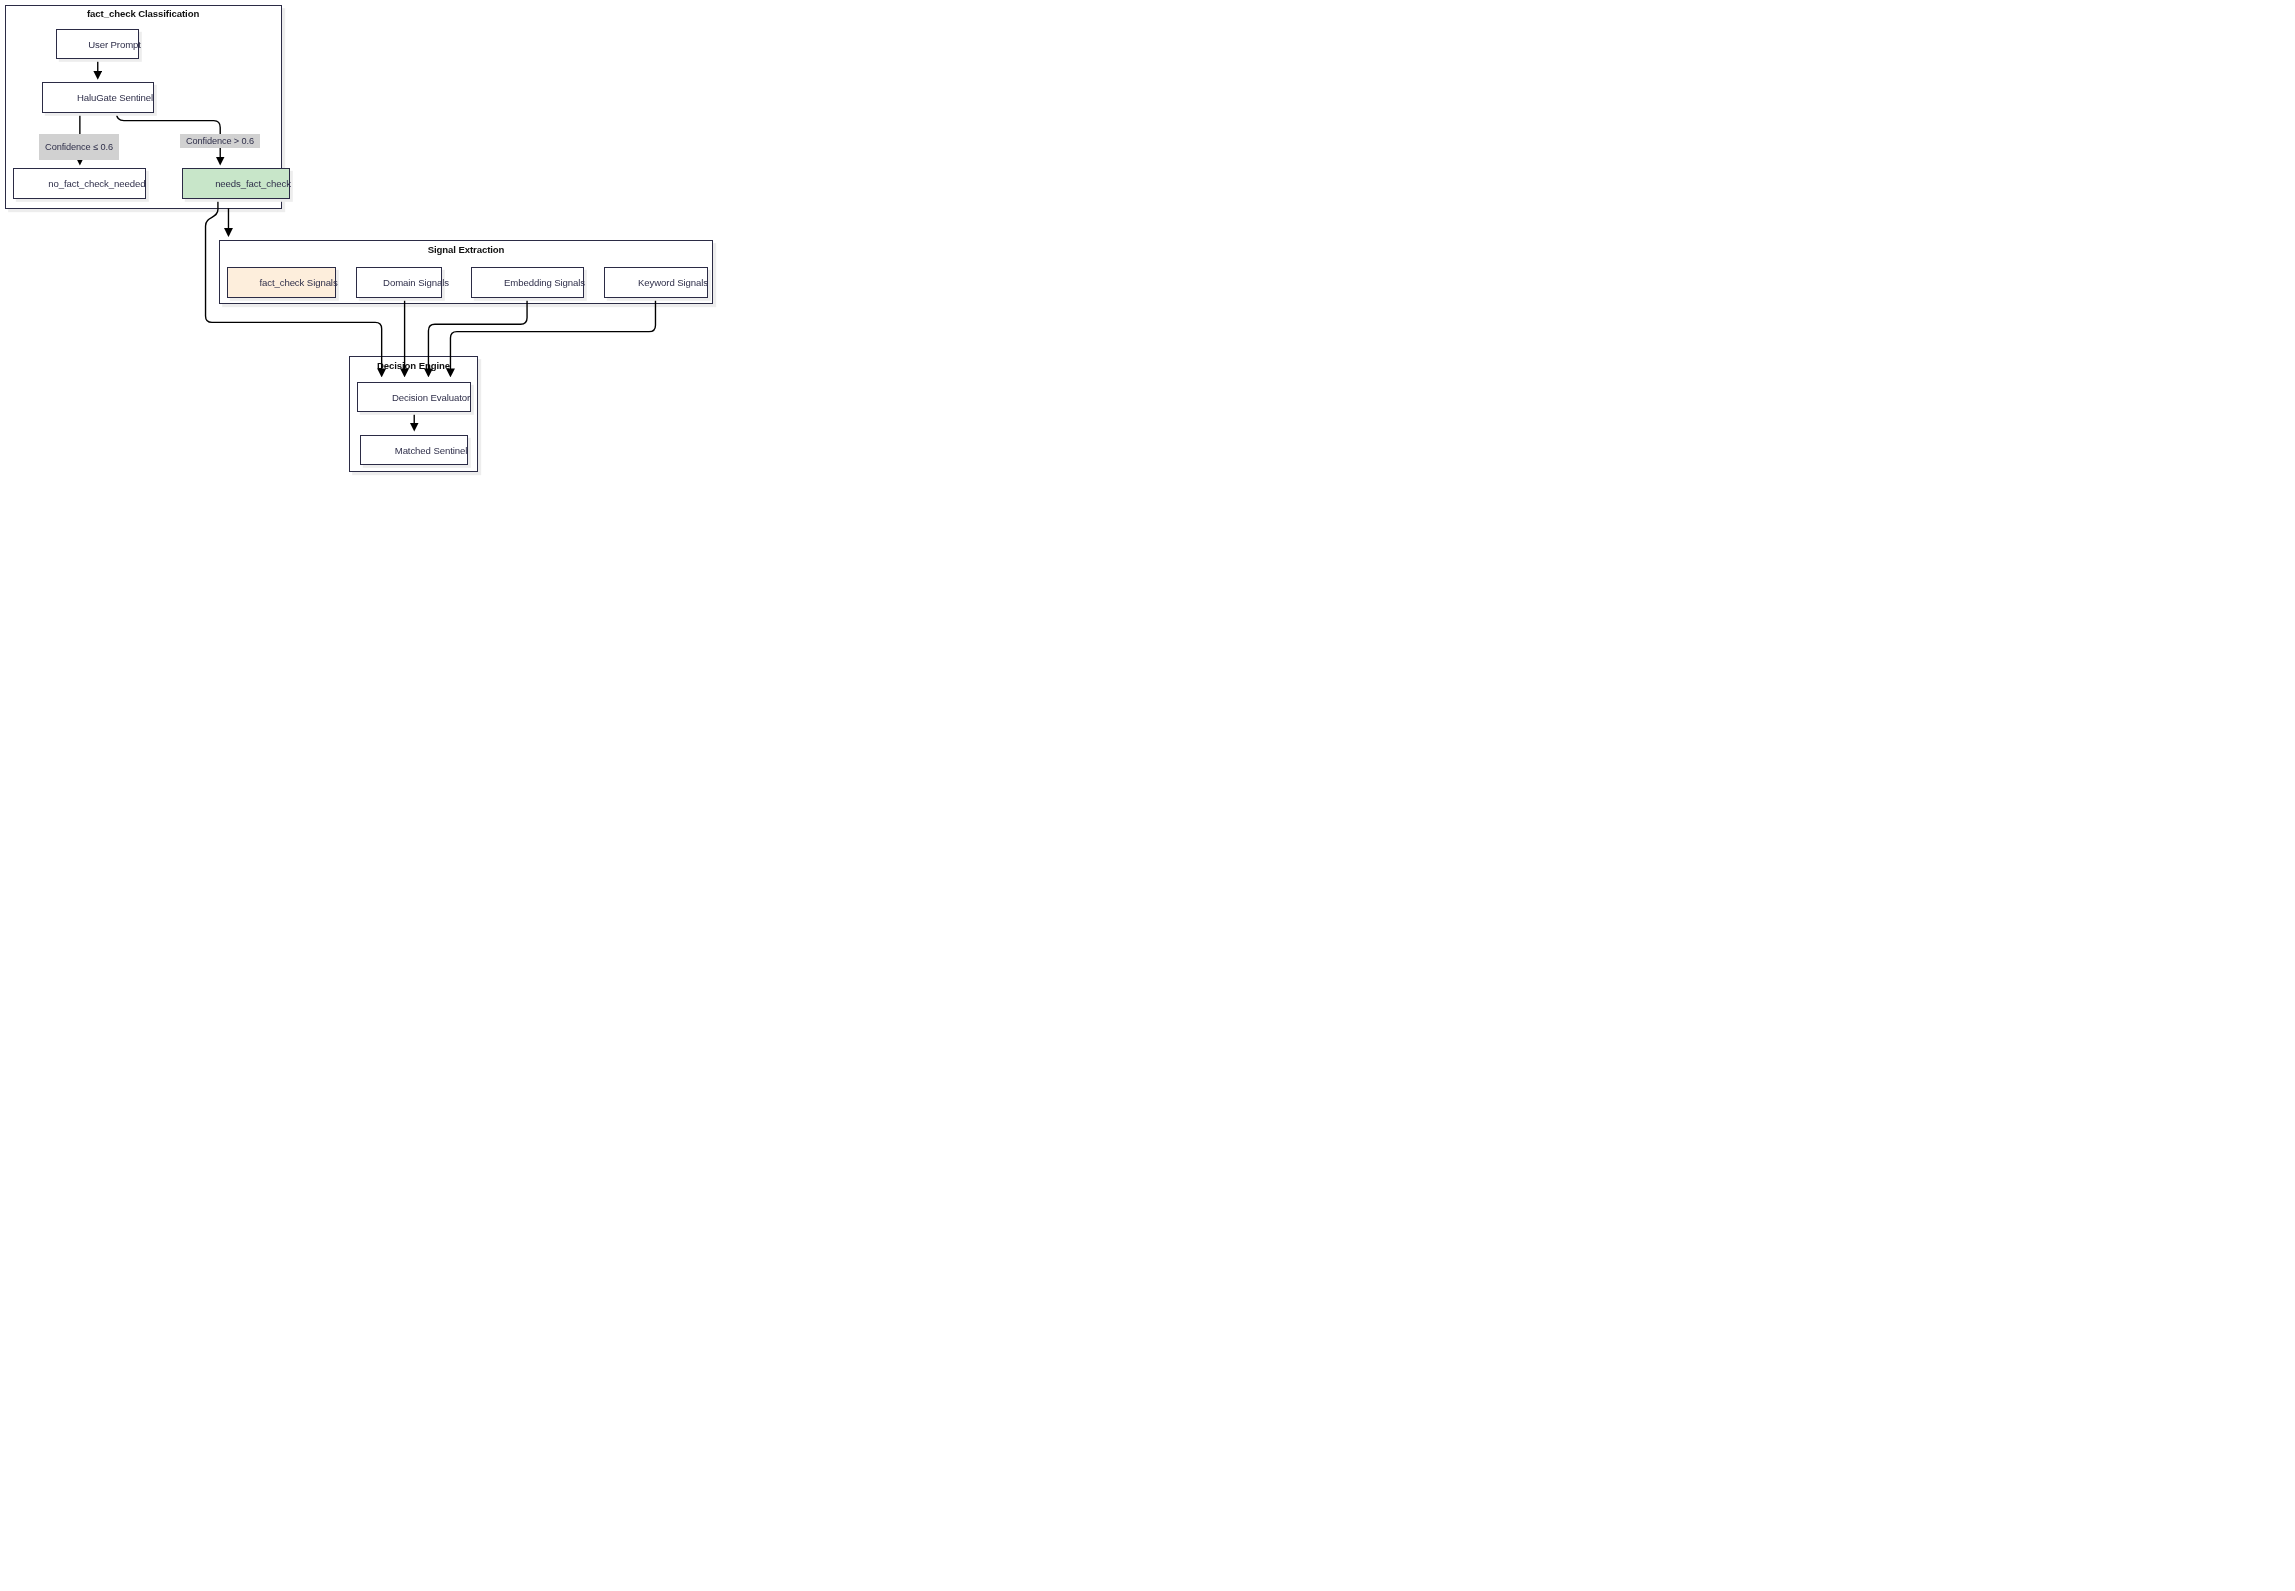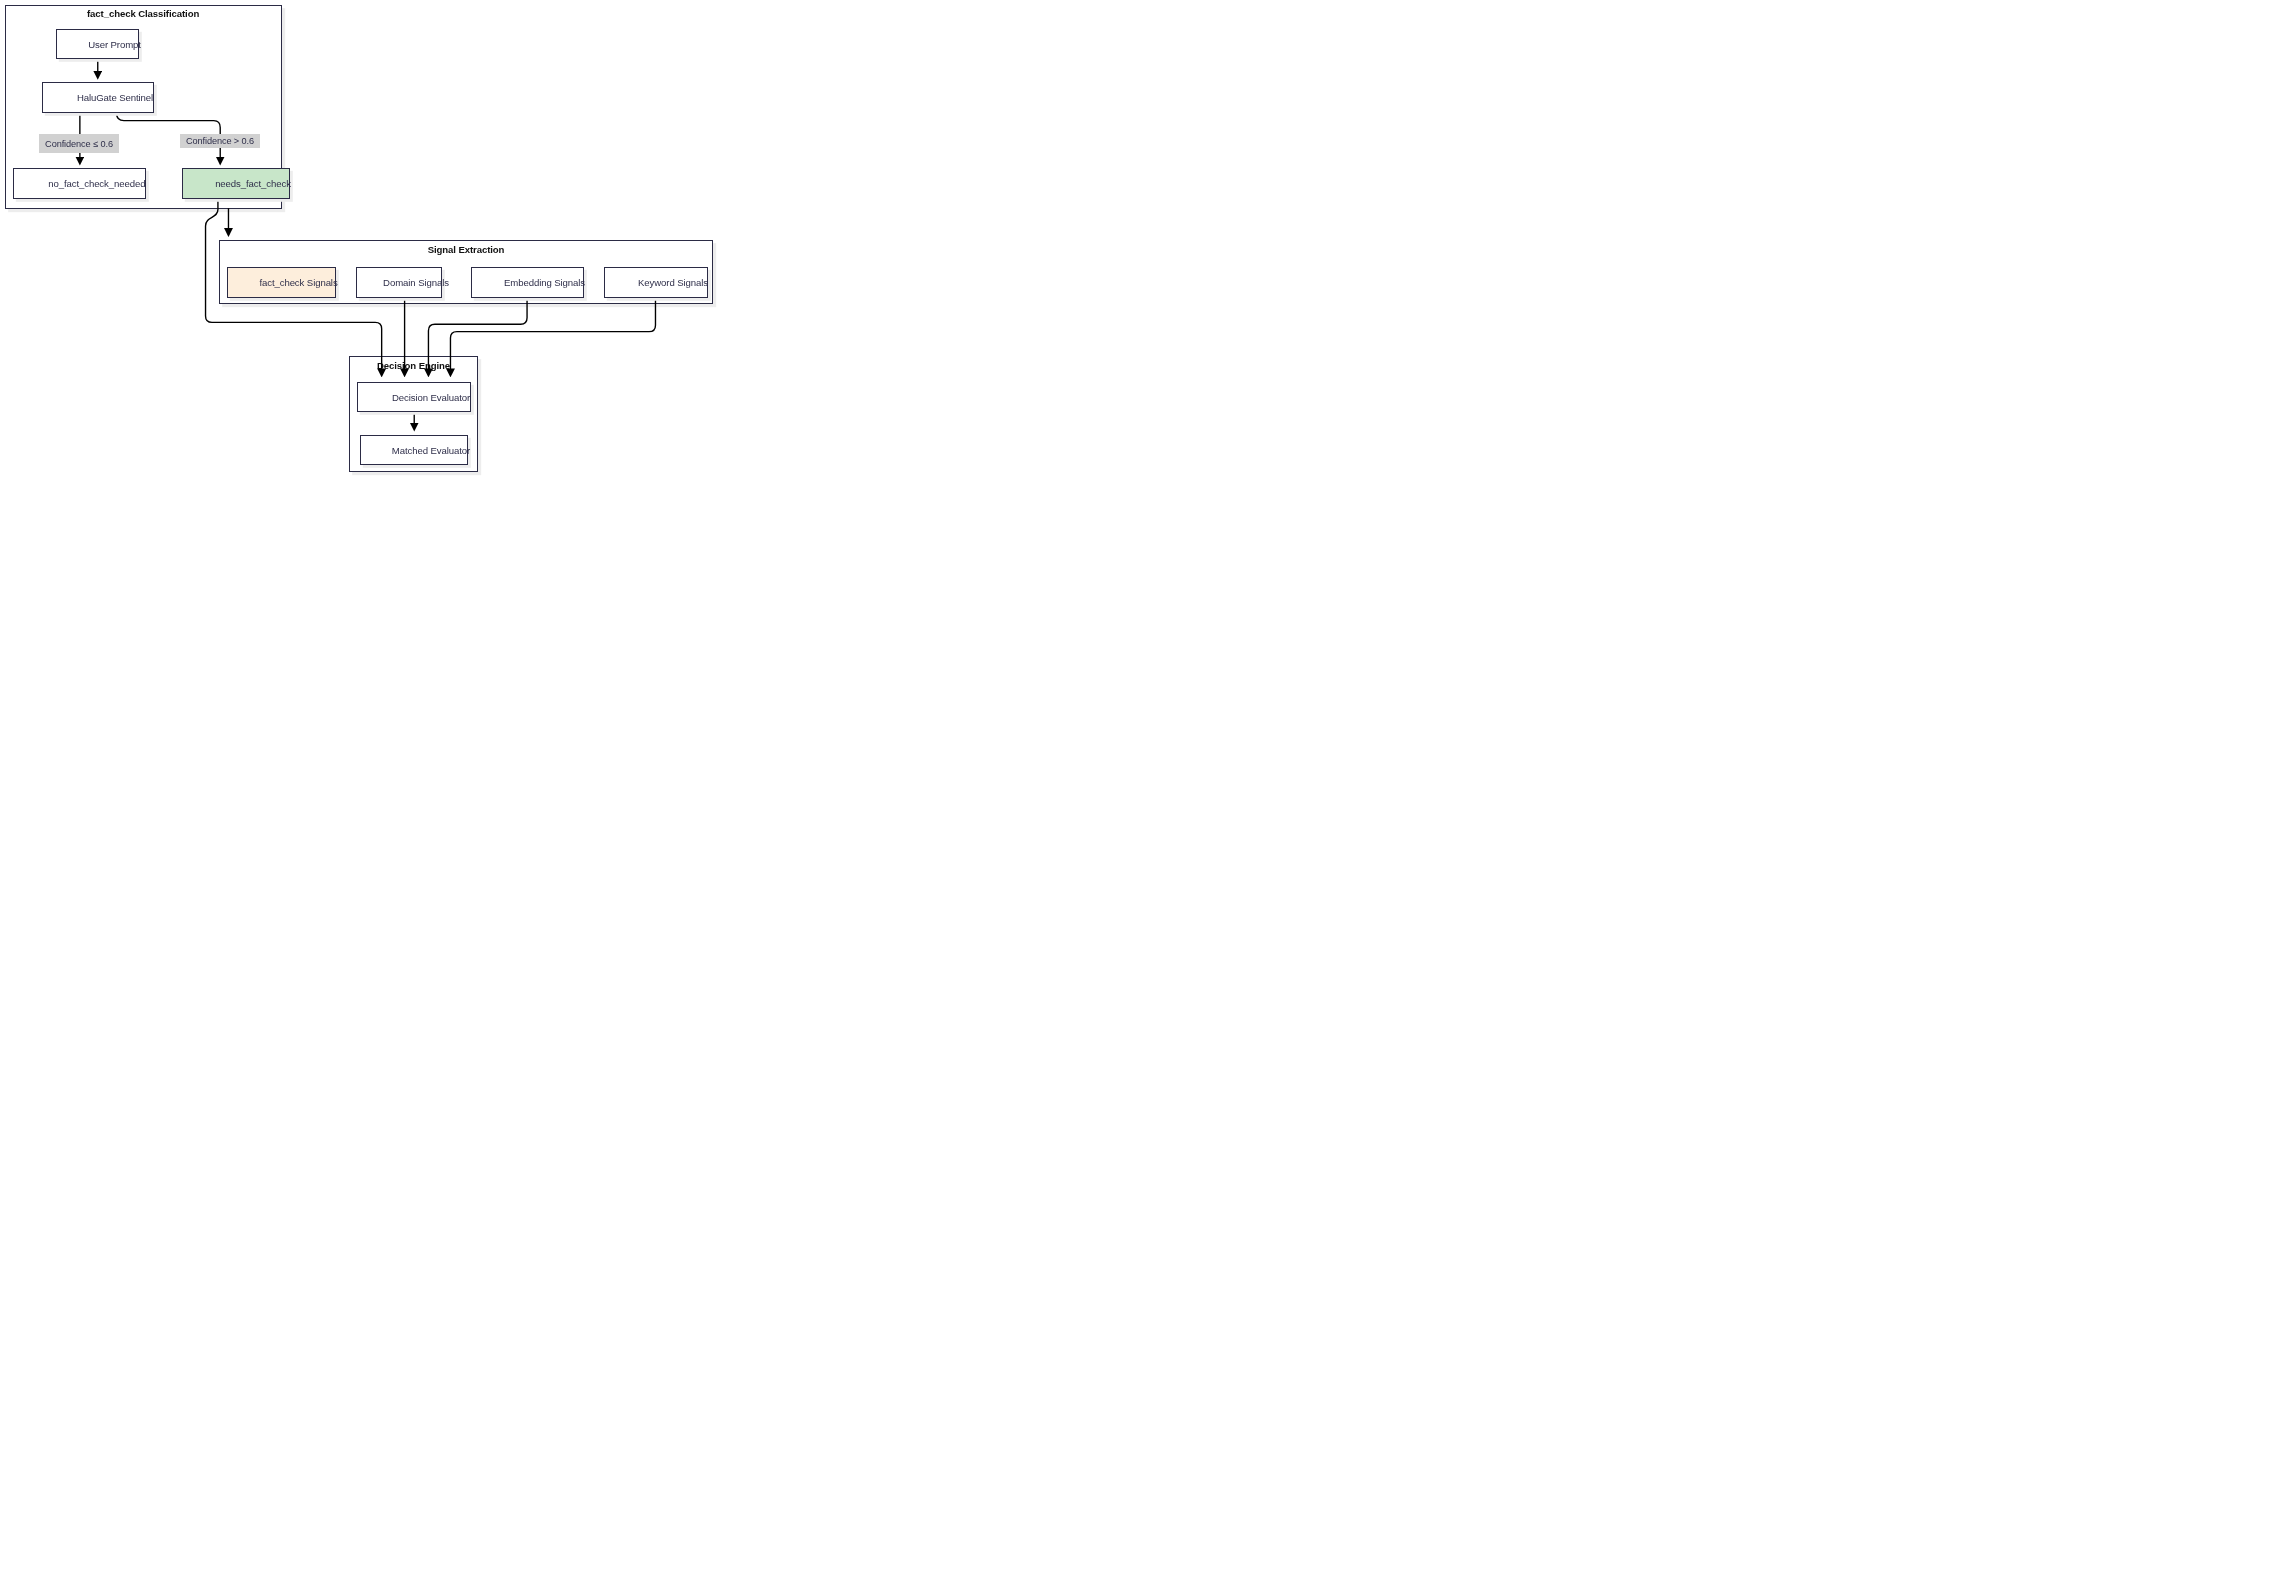--- a/index.html
+++ b/index.html
@@ -94,21 +94,21 @@
     <path d="M173,247 V355" marker-end="url(#arrow)"></path>
     <path d="M253,247 q0,16 16,16 h196 q14,0 14,15 v77" marker-end="url(#arrow)"></path>
     <path d="M497,454 V511" marker-end="url(#arrow)"></path>
     <path d="M474,435 v22 c0,20 -27,14 -27,36 v196 q0,14 14,14 h356 q14,0 14,14 v100" marker-end="url(#arrow)"></path>
     <path d="M881,648 V817" marker-end="url(#arrow)"></path>
     <path d="M1148,648 v45 q0,14 -14,14 h-187 q-14,0 -14,14 v96" marker-end="url(#arrow)"></path>
     <path d="M1428,648 v61 q0,14 -14,14 h-419 q-14,0 -14,14 v80" marker-end="url(#arrow)"></path>
     <path d="M902,899 V935" marker-end="url(#arrow)"></path>
   </svg>
 
-  <div class="edge-label" style="left:39px;top:134px;width:80px;height:19px">
+  <div class="edge-label" style="left:39px;top:134px;width:80px;height:26px">
     <span>Confidence ≤ 0.6</span>
   </div>
   <div class="edge-label" style="left:180px;top:134px;width:80px;height:14.2px">
     <span>Confidence &gt; 0.6</span>
   </div>
 
   <div class="node" style="left:56px;top:29px;width:83px;height:30px">
     <span>User Prompt</span>
   </div>
 
@@ -138,17 +138,17 @@
 
   <div class="node" style="left:604px;top:267px;width:104px;height:31px">
     <span>Keyword Signals</span>
   </div>
 
   <div class="node" style="left:357px;top:382px;width:114px;height:30px">
     <span>Decision Evaluator</span>
   </div>
 
   <div class="node" style="left:360px;top:435px;width:108px;height:30px">
-    <span>Matched Evaluator</span>
+    <span>Matched Sentinel</span>
   </div>
 
 </div>
 
 
 </body></html>

